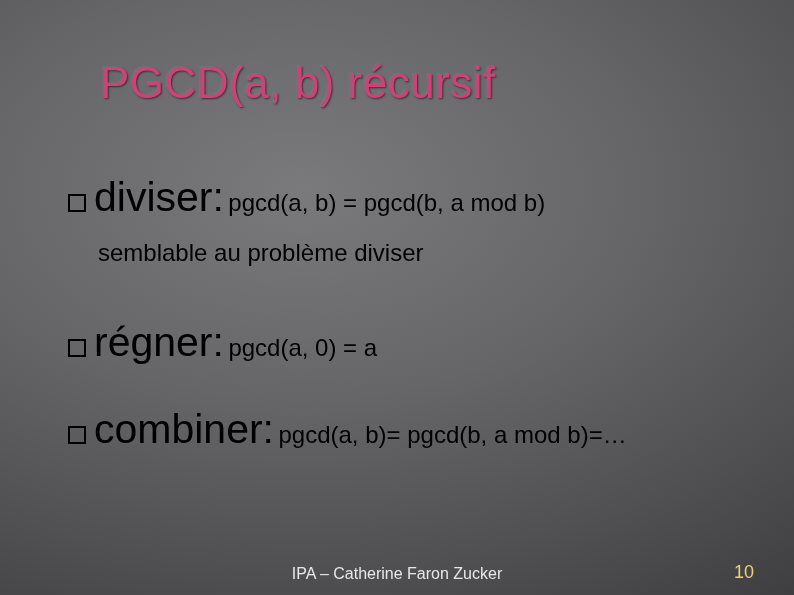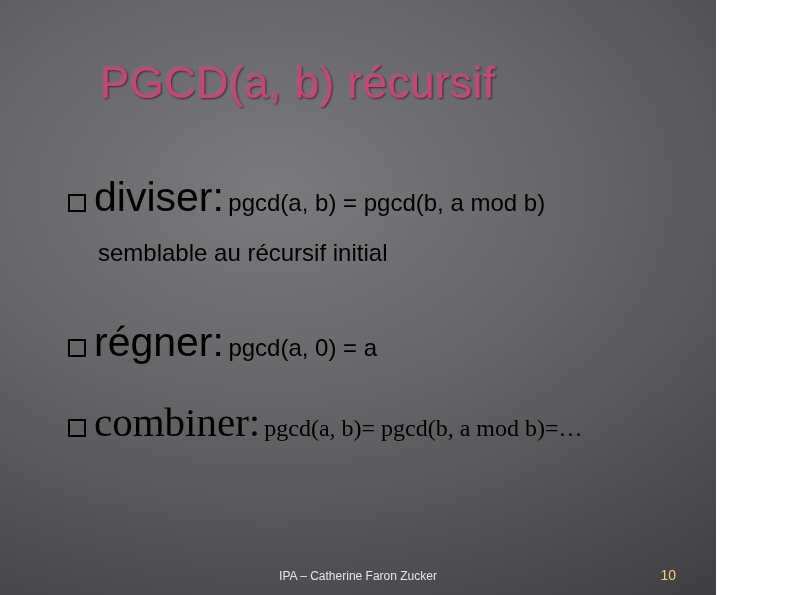--- a/index.html
+++ b/index.html
@@ -4,21 +4,21 @@
 <style>
   html, body {
     margin: 0;
     padding: 0;
     width: 794px;
     height: 595px;
     overflow: hidden;
     font-family: Arial, Helvetica, sans-serif;
   }
   .slide {
-    width: 716px;
+    width: 794px;
     height: 595px;
     position: relative;
     background: radial-gradient(ellipse 120% 100% at 38% 32%, #7a7a7c 0%, #666669 35%, #4f4f52 65%, #333336 100%);
     color: #000;
     box-sizing: border-box;
   }
   .title {
     position: absolute;
     left: 100px;
     top: 58px;
@@ -55,53 +55,53 @@
     text-align: right;
   }
   .sub {
     font-size: 24px;
     color: #000;
     margin-left: 30px;
     margin-top: 12px;
     margin-bottom: 12px;
   }
   .block2 { margin-top: 48px; }
-  .block3 { margin-top: 24px; font-family: Liberation Serif, serif; }
+  .block3 { margin-top: 31px; }
   .footer-center {
     position: absolute;
     left: 0;
     right: 0;
     bottom: 12px;
     text-align: center;
-    font-size: 12px;
+    font-size: 16px;
     color: #e7e7e7;
   }
   .footer-right {
     position: absolute;
     right: 40px;
     bottom: 12px;
-    font-size: 14px;
+    font-size: 18px;
     color: #f0d070;
     text-align: center;
   }
 </style>
 </head>
 <body>
 
 <div class="slide">
 
   <div class="title">PGCD(a, b) récursif</div>
 
   <div class="body">
 
     <div class="bullet-row">
       <span class="bullet-box"></span><span class="term">diviser:</span>
       <span class="expr">pgcd(a, b) = pgcd(b, a mod b)</span>
     </div>
-    <div class="sub">semblable au récursif initial</div>
+    <div class="sub">semblable au problème diviser</div>
 
     <div class="bullet-row block2">
       <span class="bullet-box"></span><span class="term">régner:</span>
       <span class="expr">pgcd(a, 0) = a</span>
     </div>
 
     <div class="bullet-row block3">
       <span class="bullet-box"></span><span class="term">combiner:</span>
       <span class="expr">pgcd(a, b)= pgcd(b, a mod b)=…</span>
     </div>

